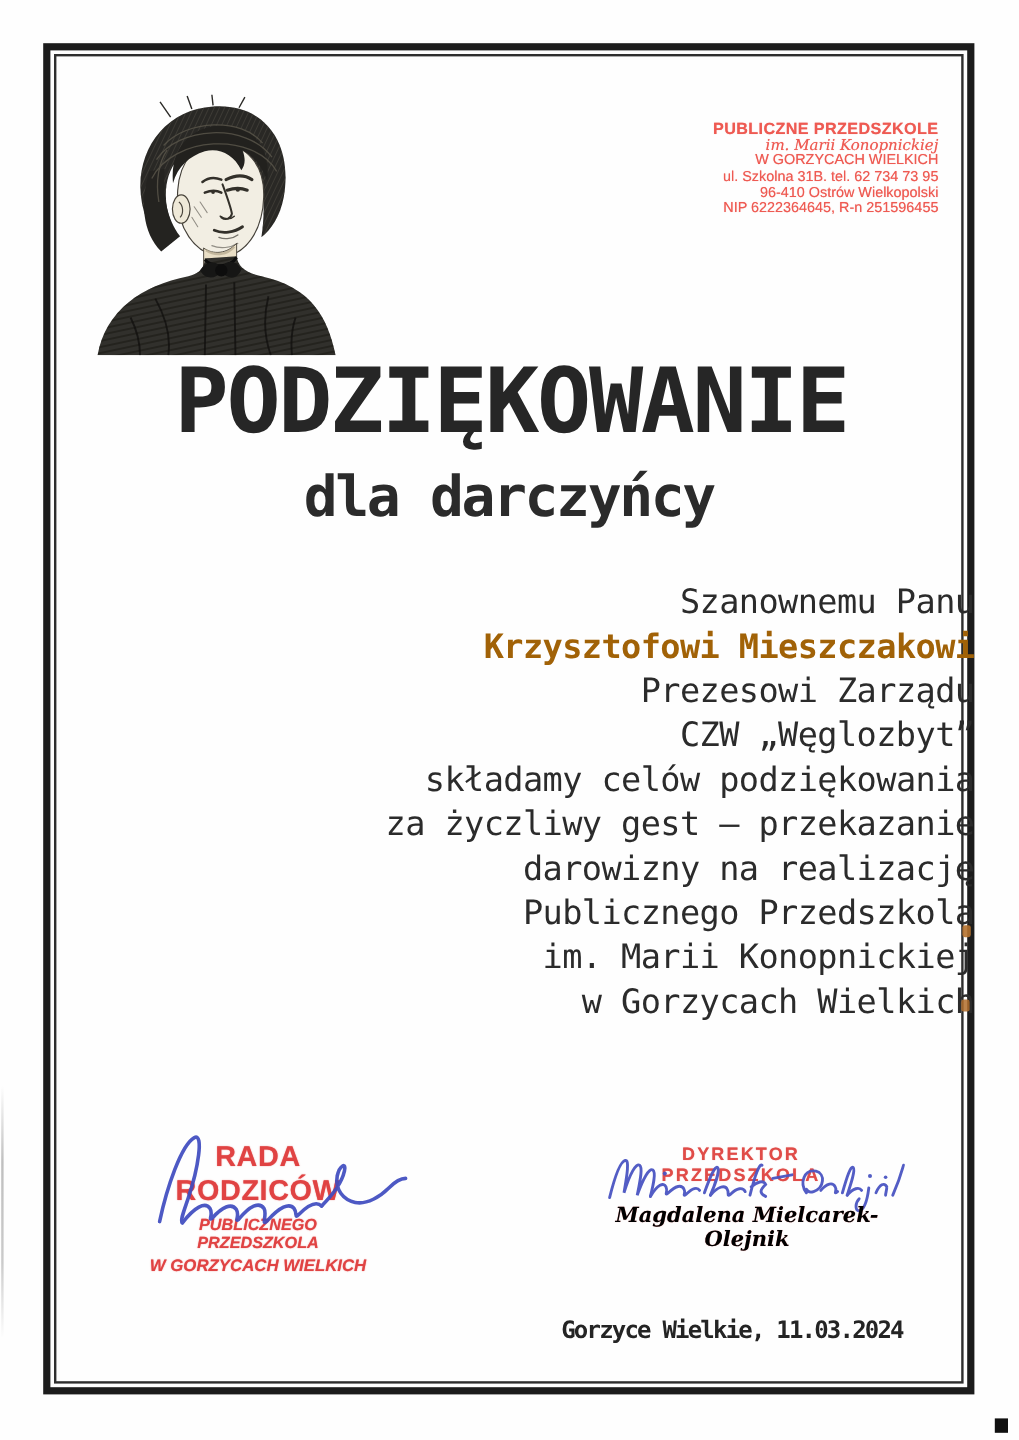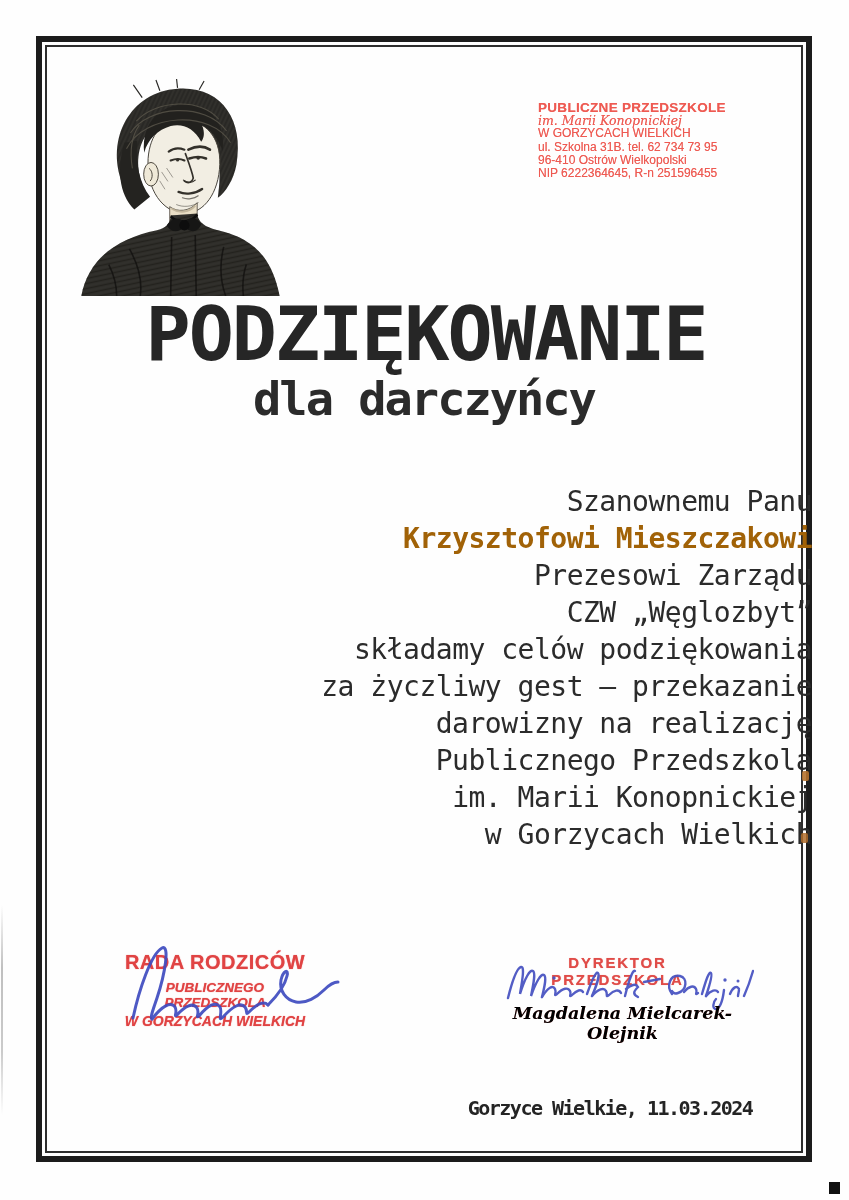--- a/index.html
+++ b/index.html
@@ -12,48 +12,48 @@
     position:absolute; left:36px; top:36px; width:776px; height:1126px;
     box-sizing:border-box; border:6px solid #1c1c1c;
   }
   .frame-in{
     position:absolute; inset:3px; border:2px solid #2e2e2e;
   }
   
   .portrait{ position:absolute; left:73px; top:78px; width:215px; height:218px; }
   
   .stampTR{
-    position:absolute; left:538px; top:101px; width:244px; text-align:left;
+    position:absolute; left:538px; top:101px; width:244px; text-align:right;
     color:#ee5a52; font-family:"Liberation Sans", sans-serif; font-size:12px;
     line-height:13.2px; text-shadow:0 0 .6px rgba(238,90,82,.7);
   }
   .stampTR .s-bold{ font-size:13.5px; font-weight:bold; letter-spacing:.3px;}
   .stampTR .s-ital{ font-family:"DejaVu Serif", serif; font-style:italic; font-size:12.5px;}
   
   .title{
     position:absolute; left:36px; top:297px; width:780px; text-align:center;
     font-size:75px; font-weight:bold; letter-spacing:-2px; color:#262626; line-height:1;
   }
   .subtitle{
-    position:absolute; left:36px; top:375px; width:776px; text-align:center;
+    position:absolute; left:36px; top:391px; width:776px; text-align:center;
     font-size:47px; font-weight:bold; letter-spacing:-2px; color:#2b2b2b; line-height:1;
   }
   
   .body-text{
     position:absolute; left:36px; top:483px; width:776px; text-align:right;
     font-size:28px; line-height:37px; letter-spacing:-.5px; color:#2b2b2b;
   }
   .body-text .b{ font-weight:bold; color:#a16207; }
   
   .stampL{
     position:absolute; left:115px; top:951px; width:200px; text-align:center;
     color:#e04343; font-family:"Liberation Sans", sans-serif;
     text-shadow:0 0 1px rgba(224,67,67,.75);
   }
-  .stampL .l1{ font-size:20px; font-weight:bold; letter-spacing:.5px; }
+  .stampL .l1{ font-size:24px; font-weight:bold; letter-spacing:.5px; }
   .stampL .l2{ margin-top:6px; font-size:13.5px; font-weight:bold; font-style:italic; }
   .stampL .l3{ margin-top:3px; font-size:14px;  font-weight:bold; font-style:italic; }
   .sigL{ position:absolute; left:105px; top:930px; width:255px; height:100px; }
   
   .dirTitle{
     position:absolute; left:500px; top:954px; width:235px; text-align:center;
     color:#e04c48; font-family:"Liberation Sans", sans-serif; font-size:15px;
     font-weight:bold; letter-spacing:1.8px; text-shadow:0 0 .7px rgba(224,76,72,.7);
   }
   .sigR{ position:absolute; left:492px; top:956px; width:262px; height:56px; }

